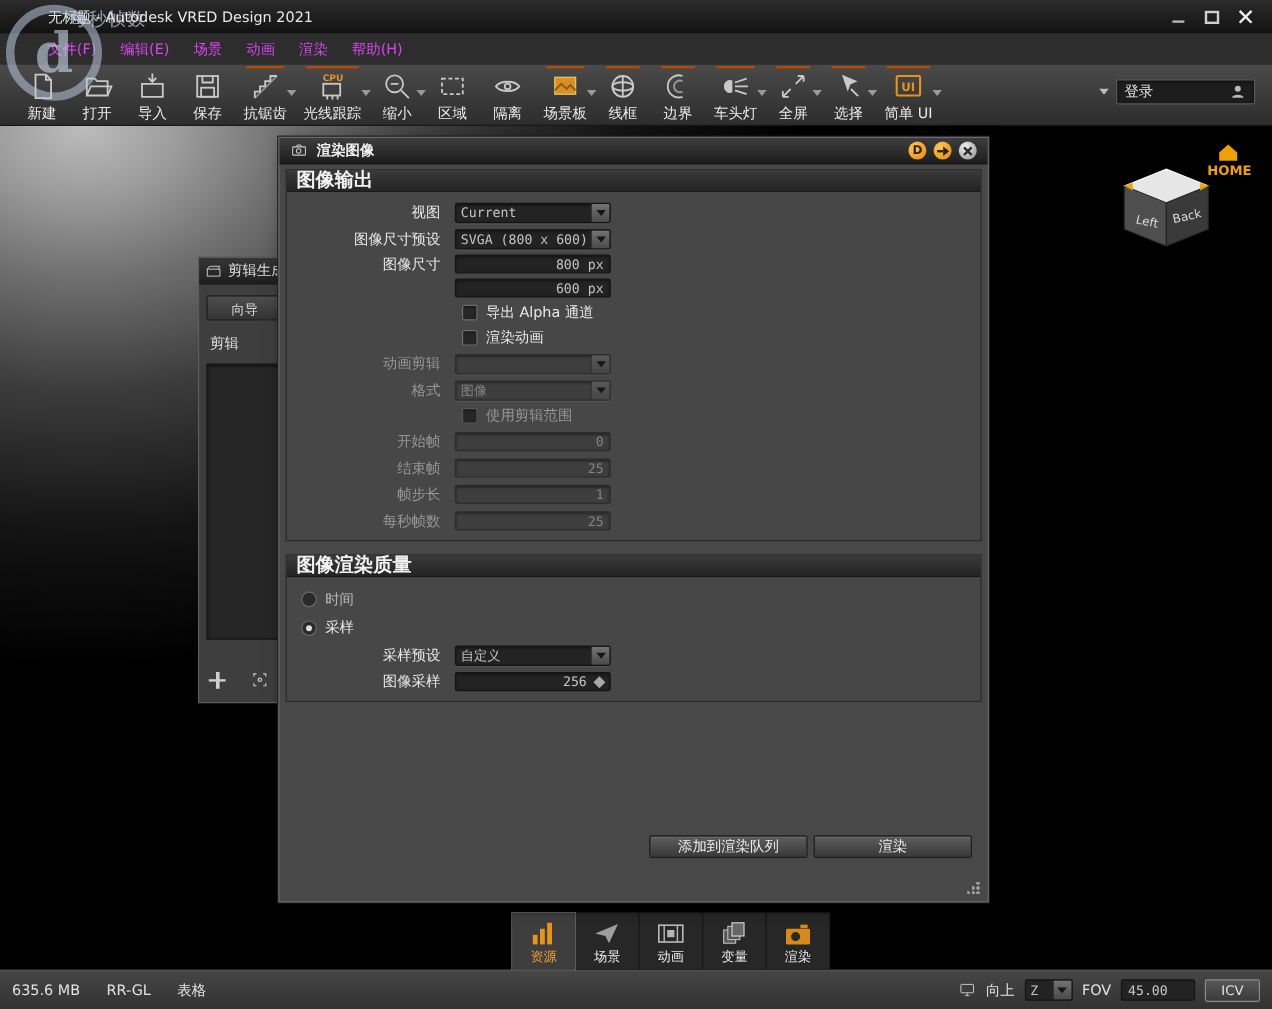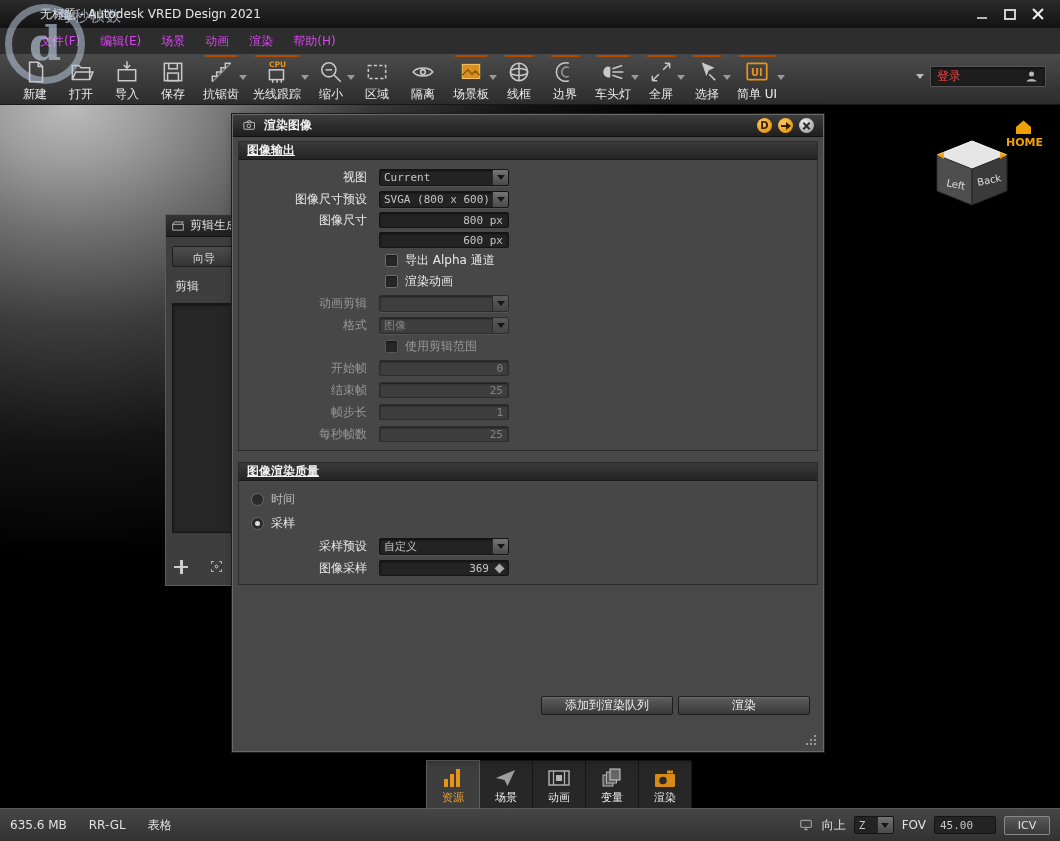--- a/index.html
+++ b/index.html
@@ -26,21 +26,21 @@
   .toolbar{position:absolute;left:0;top:54px;width:100%;height:51px;background:linear-gradient(#4a4a4a,#2d2d2d);border-bottom:1px solid #181818;display:flex;align-items:flex-start;padding:1px 0 0 12px;}
   .tb-item{position:relative;display:flex;flex-direction:column;align-items:center;padding:3px 7px 0;min-width:46px;}
   .tb-item.tick::before{content:"";position:absolute;top:0;left:9px;right:9px;height:2px;background:#b34a00;}
   .tb-icon{width:27px;height:27px;display:flex;align-items:center;justify-content:center;}
   .tb-icon svg{width:26px;height:26px;}
   .tb-label{font-size:12px;color:#ececec;white-space:nowrap;margin-top:1px;}
   .tb-caret{position:absolute;right:-1px;top:20px;width:0;height:0;border-left:4px solid transparent;border-right:4px solid transparent;border-top:5px solid #9a9a9a;}
   .login{margin-left:auto;margin-right:14px;display:flex;align-items:center;gap:6px;margin-top:11px;}
   .login-caret{width:0;height:0;border-left:4px solid transparent;border-right:4px solid transparent;border-top:5px solid #bbb;}
   .login-field{width:116px;height:21px;background:#1d1d1d;border:1px solid #565656;border-radius:2px;display:flex;align-items:center;padding:0 6px;box-shadow:inset 0 1px 3px rgba(0,0,0,.6);}
-  .login-field .lbl{font-size:12px;color:#ef4444;}
+  .login-field .lbl{font-size:12px;color:#e5e5e5;}
   .login-field svg{margin-left:auto;width:15px;height:15px;}
 
   
   .viewport{position:absolute;left:0;top:105px;width:100%;height:703px;background-color:#000;
     background-image:radial-gradient(ellipse 780px 580px at 70px 0px,#bcbcbc 0%,#9c9c9c 10%,#6f6f6f 22%,#3c3c3c 38%,#141414 58%,#000 78%);}
 
   
   .clip-panel{position:absolute;left:165px;top:109px;width:124px;height:372px;background:#3e3e3e;border:1px solid #5c5c5c;z-index:1;}
   .cp-title{height:22px;background:linear-gradient(#353535,#1f1f1f);border-bottom:1px solid #111;display:flex;align-items:center;gap:5px;padding:0 5px;font-size:12px;color:#e0e0e0;white-space:nowrap;overflow:hidden;}
   .cp-title svg{width:14px;height:14px;flex:none;}
@@ -64,21 +64,21 @@
   .badge-arrow{position:relative;}
   .badge-arrow::before{content:"";position:absolute;left:3px;top:6.5px;width:5px;height:2px;background:#332200;}
   .badge-arrow::after{content:"";position:absolute;right:2.5px;top:3.5px;border-top:4px solid transparent;border-bottom:4px solid transparent;border-left:5px solid #332200;}
   .dlg-close{position:relative;width:15px;height:15px;border-radius:50%;background:radial-gradient(circle at 35% 30%,#efefef,#8f8f8f);}
   .dlg-close::before,.dlg-close::after{content:"";position:absolute;left:3px;top:6.5px;width:9px;height:2px;background:#2a2a2a;}
   .dlg-close::before{transform:rotate(45deg);}
   .dlg-close::after{transform:rotate(-45deg);}
   .dlg-body{position:absolute;left:3px;right:3px;top:22px;bottom:3px;padding:4px 2px;}
 
   .box{border:1px solid #2a2a2a;background:#474747;margin-bottom:11px;padding-bottom:5px;}
-  .box-header{height:18px;background:linear-gradient(#3a3a3a,#232323);border-bottom:1px solid #191919;color:#f2f2f2;font-weight:bold;font-size:12px;display:flex;align-items:center;padding:8px 8px;margin-bottom:6px;text-decoration:underline;}
+  .box-header{height:18px;background:linear-gradient(#3a3a3a,#232323);border-bottom:1px solid #191919;color:#f2f2f2;font-weight:bold;font-size:16px;display:flex;align-items:center;padding:8px 8px;margin-bottom:6px;}
 
   .frow{display:flex;align-items:center;height:22px;padding-left:6px;}
   .frow.short{height:20px;}
   .flabel{width:134px;text-align:right;padding-right:12px;font-size:12px;color:#e8e8e8;white-space:nowrap;}
   .flabel.dis{color:#979797;}
   .combo{width:130px;height:17px;background:#232323;border:1px solid #141414;border-radius:2px;display:flex;align-items:stretch;box-shadow:inset 0 1px 2px rgba(0,0,0,.55),0 1px 0 rgba(255,255,255,.07);}
   .combo-val{flex:1;font-family:"DejaVu Sans Mono","Liberation Mono",monospace;font-size:11px;color:#c4c4c4;display:flex;align-items:center;padding:0 4px;overflow:hidden;white-space:nowrap;}
   .combo-btn{width:16px;background:linear-gradient(#747474,#4a4a4a);border-left:1px solid #2a2a2a;display:flex;align-items:center;justify-content:center;border-radius:0 1px 1px 0;}
   .combo-btn::after{content:"";border-left:4px solid transparent;border-right:4px solid transparent;border-top:5px solid #161616;}
   .combo.dis{background:#3e3e3e;border-color:#2d2d2d;}
@@ -465,21 +465,21 @@
           <div class="frow">
             <span class="flabel">采样预设</span>
             <div class="combo">
               <span class="combo-val">自定义</span>
               <span class="combo-btn"></span>
             </div>
           </div>
           <div class="frow">
             <span class="flabel">图像采样</span>
             <div class="field">
-              <span class="v">369</span>
+              <span class="v">256</span>
               <span class="diamond"></span>
             </div>
           </div>
         </div>
 
         <div class="dlg-buttons">
           <div class="dbtn">添加到渲染队列</div>
           <div class="dbtn">渲染</div>
         </div>
         <div class="grip"></div>

